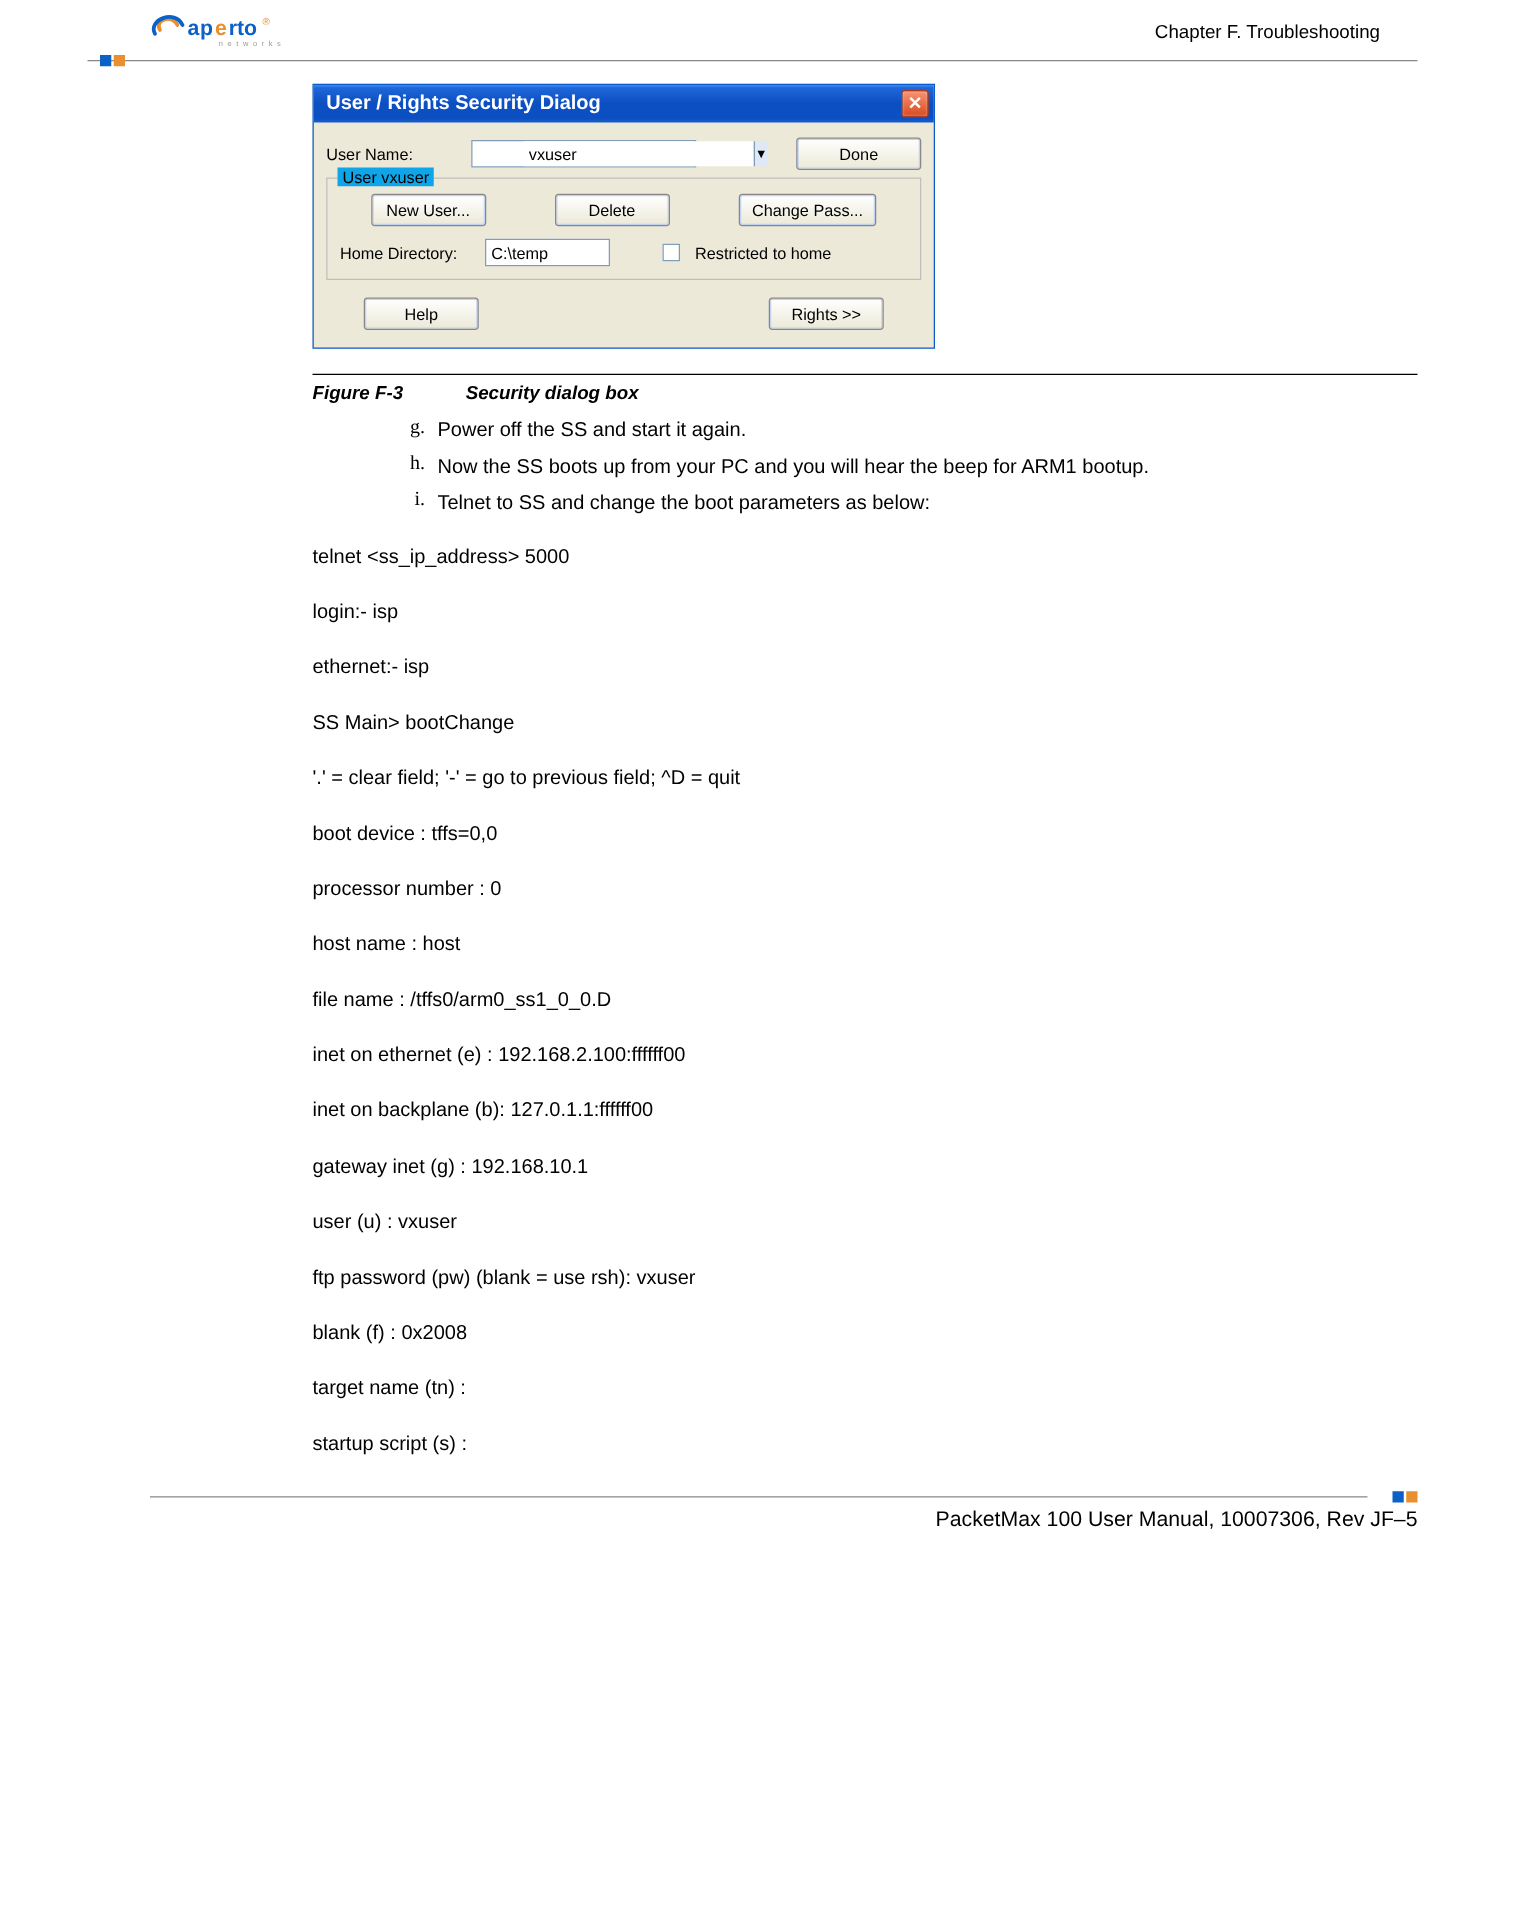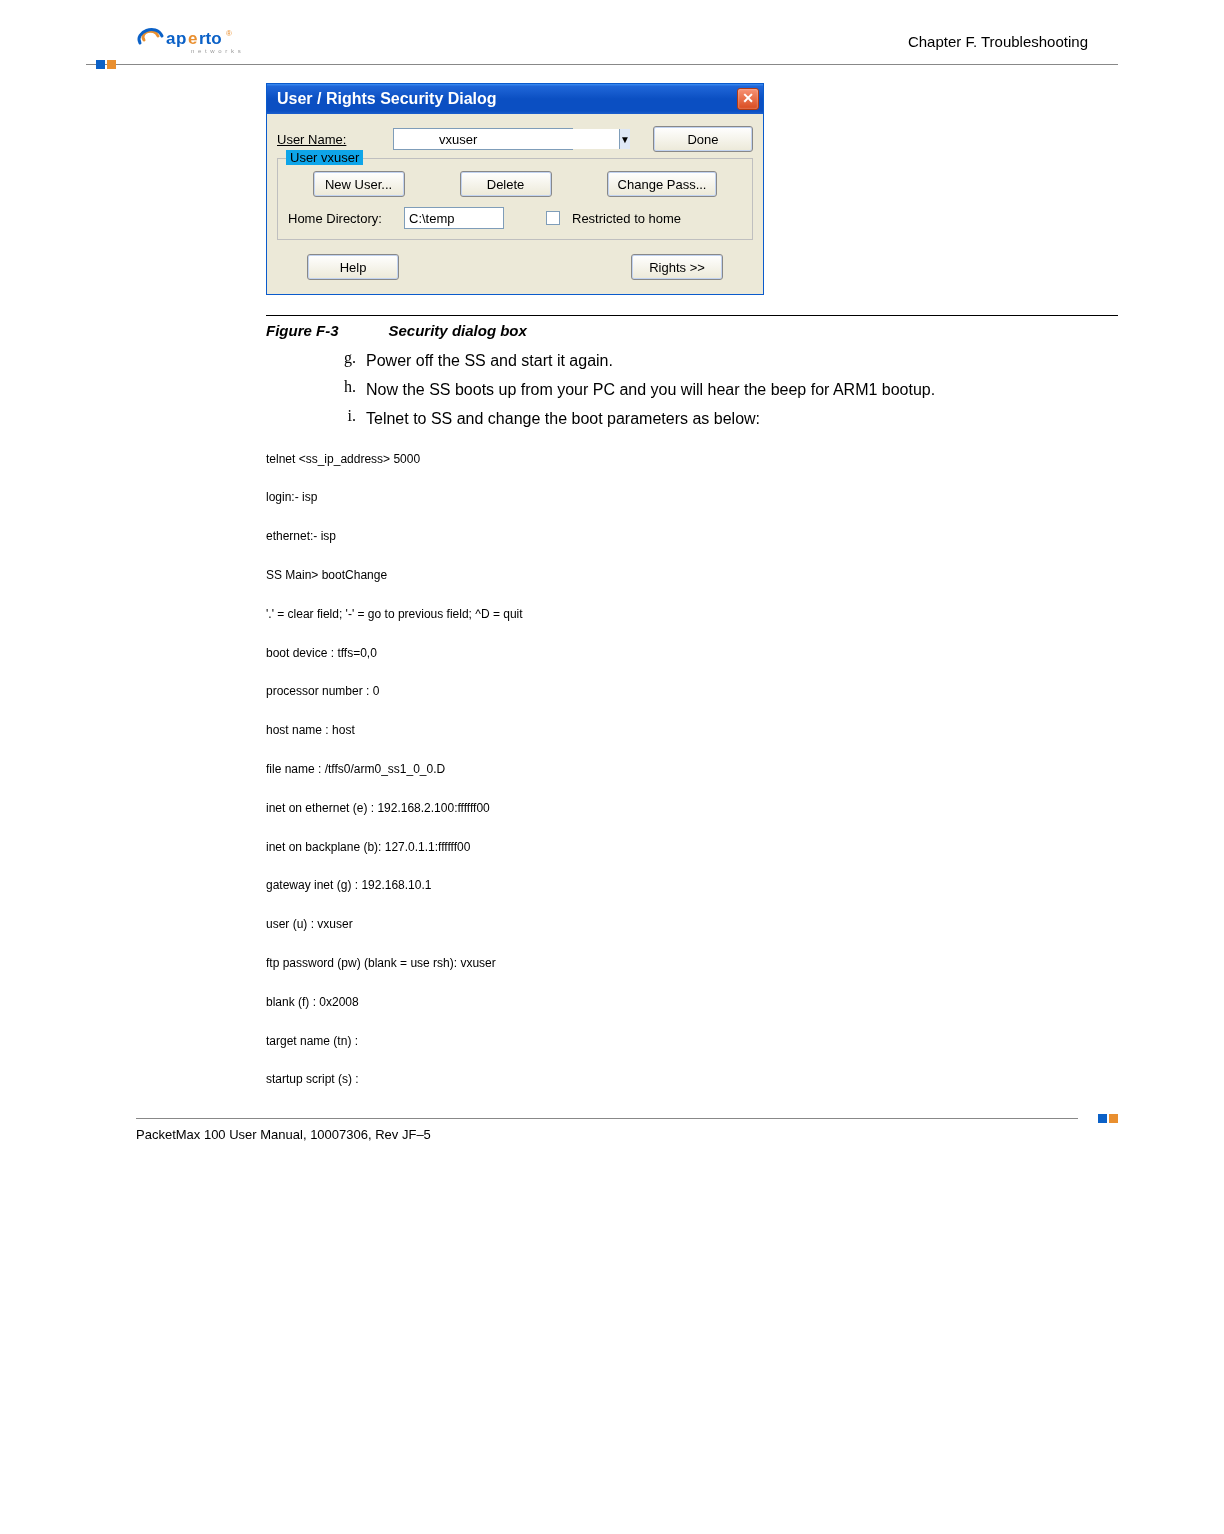--- a/index.html
+++ b/index.html
@@ -6,21 +6,21 @@
   body {
     margin: 0;
     font-family: Arial, Helvetica, sans-serif;
     font-size: 15px;
     color: #000;
     background: #fff;
     width: 1224px;
   }
   .page {
     width: 1224px;
-    padding: 16px;
+    padding: 0;
     position: relative;
   }
   .header-row {
     display: flex;
     align-items: center;
     padding: 10px 120px 0 120px;
   }
   .logo-wrap { flex: 0 0 auto; display: flex; align-items: center; }
   .chapter { flex: 1; text-align: right; font-size: 15px; }
   .hr-top-wrap {
@@ -68,21 +68,21 @@
     text-align: center;
     line-height: 18px;
     font-weight: bold;
     font-size: 14px;
     box-shadow: inset 0 0 2px rgba(255,255,255,0.6);
   }
   .dialog-body {
     padding: 12px 10px 14px 10px;
   }
   .row { display: flex; align-items: center; margin-bottom: 6px; gap: 6px; }
-  .lbl { width: 110px; text-decoration: underline; }
+  .lbl { width: 110px; }
   .combo {
     display: flex; align-items: center;
     border: 1px solid #7f9db9; background: #fff; height: 22px;
     width: 180px;
   }
   .combo input {
     flex: 1; border: none; height: 20px; padding: 0 4px; font-size: 13px; font-family: Tahoma, Arial, sans-serif; outline: none; margin-left: 41px;
   }
   .combo-btn {
     width: 18px; height: 20px; background: #dfe8f6; border-left: 1px solid #7f9db9;
@@ -108,25 +108,25 @@
   }
   .chk { width: 14px; height: 14px; border: 1px solid #7f9db9; background: #fff; display: inline-block; margin-right: 6px; }
   .bottom-row { display: flex; justify-content: space-between; margin-top: 14px; padding: 0 30px; }
   .caption-divider { height: 1px; background: #000; margin: 20px 0 6px 0; }
   .fig-caption { font-style: italic; font-weight: bold; margin-bottom: 10px; }
   .fig-caption .gap { display: inline-block; width: 50px; }
   .step-list { margin-left: 70px; font-size: 16px; }
   .step-item { display: flex; margin-bottom: 6px; }
   .step-marker { width: 30px; flex: 0 0 auto; font-family: 'Times New Roman', serif; text-align: right; padding-right: 10px; }
   .step-text { flex: 1; line-height: 1.45; }
-  .terminal { font-size: 12px; line-height: 1.4; margin-top: 20px; }
+  .terminal { font-size: 16px; line-height: 1.4; margin-top: 20px; }
   .terminal p { margin: 0 0 22px 0; }
   .footer-wrap { position: relative; margin: 30px 90px 0 120px; }
   .footer-line { height: 1px; background: #888; margin-right: 40px; }
-  .footer-row { display: flex; justify-content: flex-start; font-size: 13px; margin-top: 8px; }
+  .footer-row { display: flex; justify-content: flex-end; font-size: 17px; margin-top: 8px; }
   .corner-squares-right { position: absolute; right: 0px; top: -4px; display: flex; gap: 2px; }
 </style>
 </head>
 <body>
 
 <div class="page">
 
   <div class="header-row">
     <div class="logo-wrap">
       <svg width="115" height="30" viewBox="0 0 115 30">

